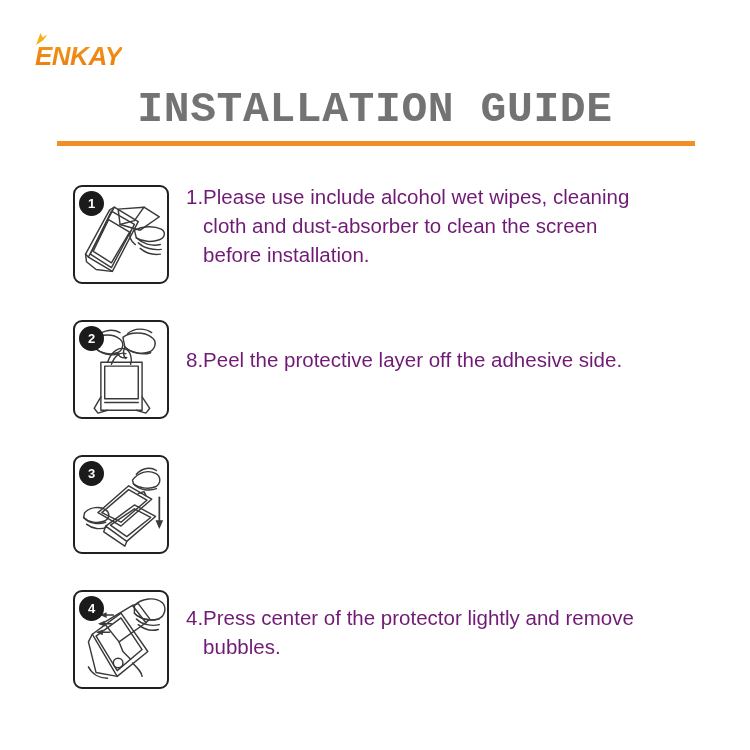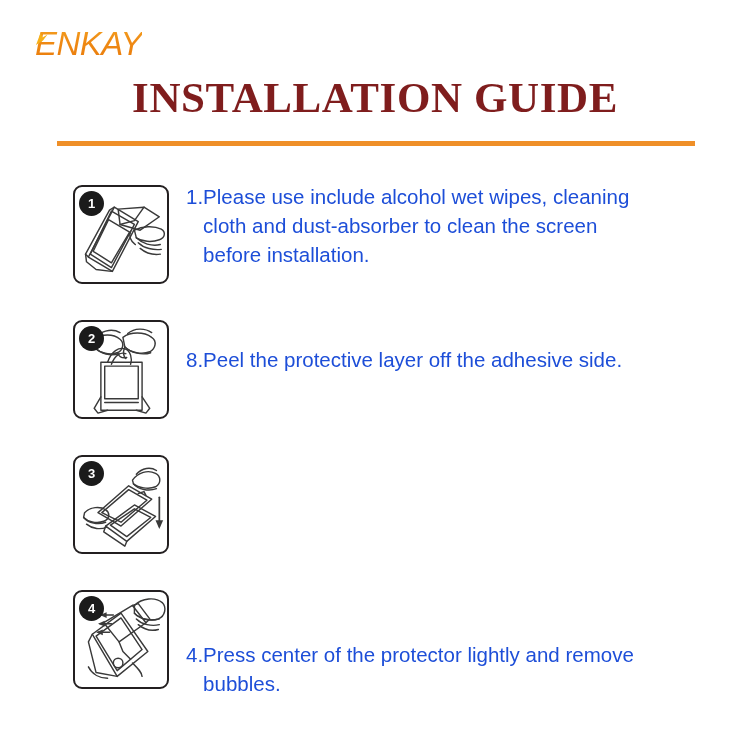--- a/index.html
+++ b/index.html
@@ -19,58 +19,59 @@
   
   .brand {
     position: absolute;
     left: 28px;
     top: 22px;
     width: 190px;
     height: 44px;
   }
   .brand-wordmark {
     font-family: "Liberation Sans", sans-serif;
-    font-weight: normal;
+    font-weight: bold;
     font-style: italic;
-    font-size: 33px;
+    font-size: 26px;
     letter-spacing: -0.5px;
     line-height: 44px;
     background: linear-gradient(180deg, #f5a623 0%, #ef8a14 45%, #e8780a 100%);
     -webkit-background-clip: text;
     background-clip: text;
     color: transparent;
     -webkit-text-fill-color: transparent;
     display: inline-block;
     padding-left: 7px;
+    margin-top: 12px;
   }
   .brand-spark {
     position: absolute;
     left: 7px;
     top: 11px;
     width: 13px;
     height: 13px;
     overflow: hidden;
   }
   .brand-spark svg { display: block; }
 
   
   .title-block {
     position: absolute;
     left: 0;
     top: 72px;
     width: 750px;
     text-align: center;
   }
   .guide-title {
-    font-family: Liberation Serif, serif;
+    font-family: Liberation Mono, monospace;
     font-weight: bold;
     font-size: 43px;
     letter-spacing: 0.6px;
-    color: #7f1d1d;
-    margin: 0;
+    color: #737373;
+    margin: 12px;
     line-height: 52px;
   }
 
   .divider {
     position: absolute;
     left: 57px;
     top: 141px;
     width: 638px;
     height: 5px;
     background: #ef8f28;
@@ -115,27 +116,27 @@
   }
 
   .step-text {
     position: absolute;
     left: 186px;
     top: 12px;
     width: 510px;
     font-family: "Liberation Sans", sans-serif;
     font-size: 20.5px;
     line-height: 29px;
-    color: #1d4ed8;
+    color: #701a75;
     white-space: pre-wrap;
   }
   .step-row.r1 .step-text { top: 10px; }
   .step-row.r2 .step-text { top: 38px; }
   .step-row.r3 .step-text { top: 25px; }
-  .step-row.r4 .step-text { top: 26px; margin-top: 37px; }
+  .step-row.r4 .step-text { top: 26px; }
 </style>
 </head>
 <body>
 
 <div class="brand">
   <span class="brand-spark">
     <svg viewBox="0 0 13 13" width="13" height="13" aria-hidden="true">
       <path d="M1 12 L5.5 0 L7.5 4.5 L12.5 1.5 L8 7.5 Z" fill="#f6b018"></path>
     </svg>
   </span>

